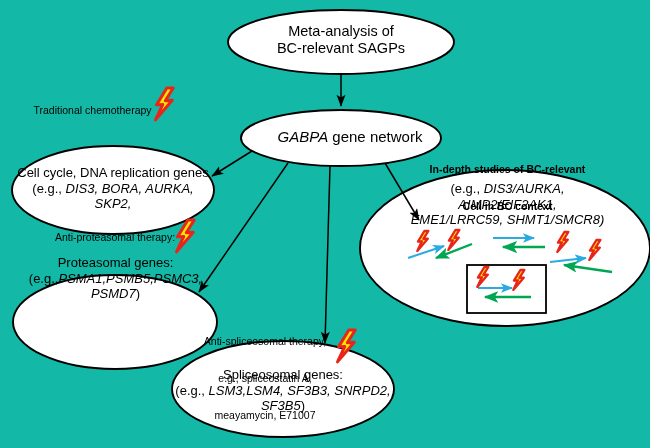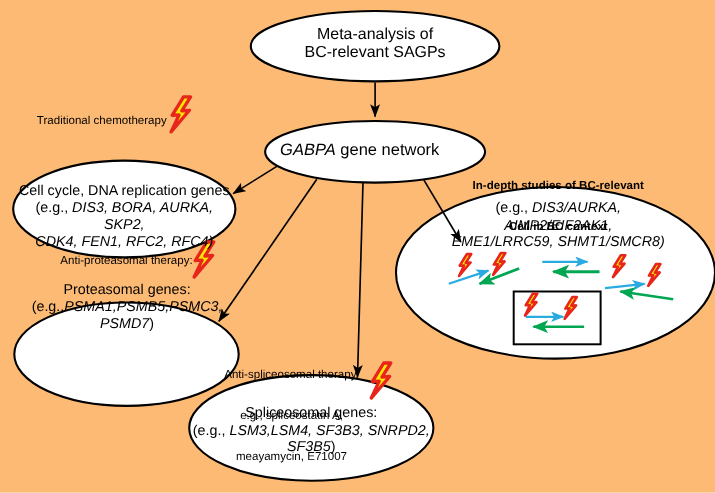--- a/index.html
+++ b/index.html
@@ -1,19 +1,19 @@
 <!DOCTYPE html>
 <html><head>
 <meta charset="utf-8">
 <style>
   html,body{margin:0;padding:0;background:#ffffff;}
   #canvas{
     position:relative;
     width:650px;height:448px;
-    background:#fdba74;
+    background:#14b8a6;
     font-family:"Liberation Sans","DejaVu Sans",sans-serif;
     overflow:hidden;
   }
   #svgroot{position:absolute;left:0;top:0;width:650px;height:448px;}
   .lbl{position:absolute;color:#000;line-height:1.18;text-align:center;white-space:pre;}
   .node-text{position:absolute;text-align:center;line-height:1.2;color:#000;}
   .it{font-style:italic;}
   
   .t-root{font-size:14.5px;}
   .t-gabpa{font-size:15px;}
@@ -111,32 +111,31 @@
         <path d="M9.5,0 L1.2,13.5 L6.2,13.2 L0.4,25.5 L13.8,9.8 L8.2,10.2 L14.6,0 Z" fill="#FFE800" stroke="#E8251A" stroke-width="3" stroke-linejoin="round"></path>
       </g>
     </g>
   </svg>
 
   <div class="node-text t-root" style="left:231px;top:23px;width:220px;">
     <div>Meta-analysis of</div>
     <div>BC-relevant SAGPs</div>
   </div>
 
-  <div class="node-text t-gabpa" style="left:241px;top:128px;width:172px;">
+  <div class="node-text t-gabpa" style="left:241px;top:128px;width:172px;padding-left:23px;">
     <span class="it">GABPA</span><span> gene network</span>
   </div>
 
   <div class="lbl t-side" style="left:22px;top:92px;width:140px;text-align:left;">
     <span>Traditional chemotherapy</span>
   </div>
 
   <div class="node-text t-small" style="left:13px;top:165px;width:200px;">
     <div>Cell cycle, DNA replication genes</div>
     <div><span>(e.g., </span><span class="it">DIS3, BORA, AURKA, SKP2,</span></div>
-    <div class="it">CDK4, FEN1, RFC2, RFC4)</div>
   </div>
 
   <div class="lbl t-side" style="left:35px;top:206px;width:160px;">
     <div>Anti-proteasomal therapy:</div>
   </div>
 
   <div class="node-text t-small" style="left:13px;top:255px;width:205px;">
     <div>Proteasomal genes:</div>
     <div><span>(e.g.,</span><span class="it">PSMA1,PSMB5,PSMC3, PSMD7</span><span>)</span></div>
   </div>

